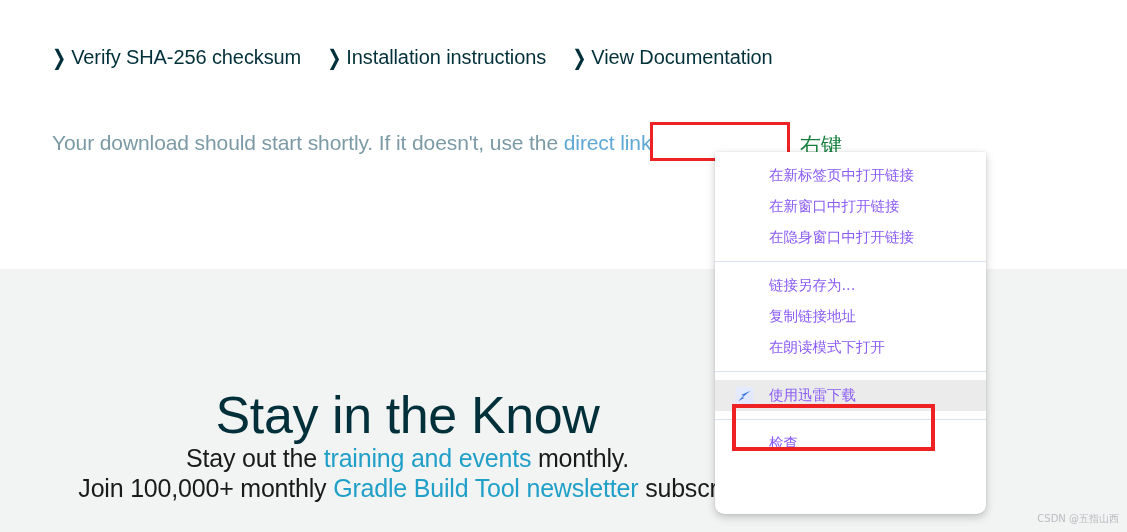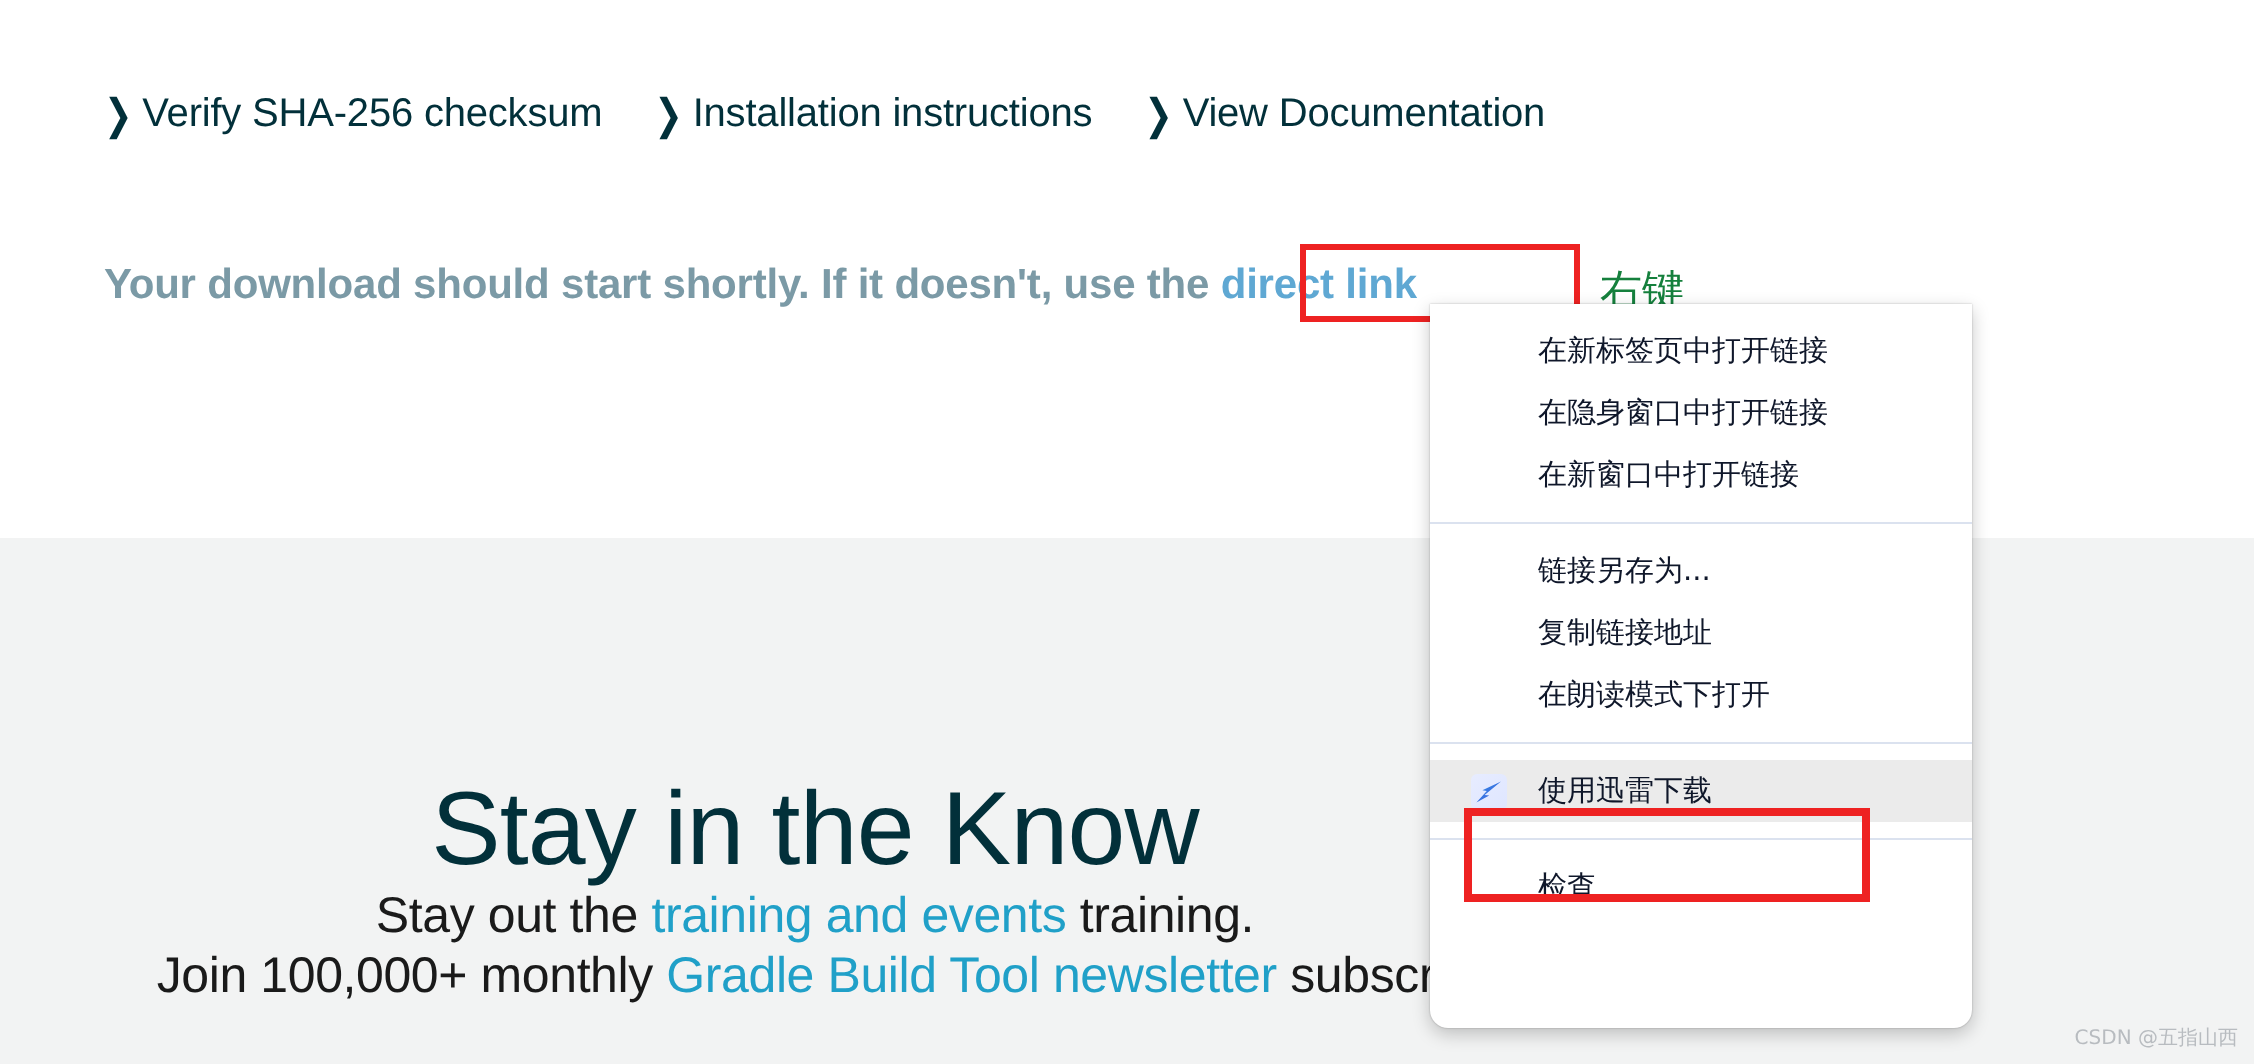--- a/index.html
+++ b/index.html
@@ -48,21 +48,20 @@
   }
 
   .dl-line {
     position: absolute;
     left: 52px;
     top: 131px;
     font-size: 21px;
     color: #7b9aa6;
     white-space: nowrap;
     letter-spacing: -0.1px;
-    font-weight: bold;
   }
   .dl-link {
     color: #5fa8d3;
     text-decoration: none;
     cursor: pointer;
   }
 
   
   .red-box-link {
     position: absolute;
@@ -140,21 +139,21 @@
     overflow: hidden;
     font-family: "DejaVu Sans", "Liberation Sans", sans-serif;
   }
   .ctx-group { padding: 8px 0 8px 0; }
   .ctx-item {
     height: 31px;
     display: flex;
     align-items: center;
     padding-left: 54px;
     font-size: 14.5px;
-    color: #0f172a;
+    color: #8b5cf6;
     cursor: default;
     position: relative;
     white-space: nowrap;
   }
   .ctx-item.highlight { background: #ebebeb; }
   .ctx-sep {
     height: 1px;
     background: #dbe2ef;
     margin: 0;
   }
@@ -217,38 +216,38 @@
   </div>
 
   <div class="red-box-link"></div>
   <div class="right-click-label">右键</div>
 
   <div class="gray-band"></div>
 
   <div class="know-title">Stay in the Know</div>
 
   <div class="know-sub1">
-    <span>Stay out the </span><a class="tlink">training and events</a><span> training.</span>
+    <span>Stay out the </span><a class="tlink">training and events</a><span> monthly.</span>
   </div>
 
   <div class="know-sub2">
     <span>Join 100,000+ monthly </span><a class="tlink">Gradle Build Tool newsletter</a><span> subscrib</span>
   </div>
 
   <div class="ctx-menu">
 
     <div class="ctx-group">
       <div class="ctx-item">
         <span>在新标签页中打开链接</span>
       </div>
       <div class="ctx-item">
+        <span>在新窗口中打开链接</span>
+      </div>
+      <div class="ctx-item">
         <span>在隐身窗口中打开链接</span>
-      </div>
-      <div class="ctx-item">
-        <span>在新窗口中打开链接</span>
       </div>
     </div>
 
     <div class="ctx-sep"></div>
 
     <div class="ctx-group">
       <div class="ctx-item">
         <span>链接另存为...</span>
       </div>
       <div class="ctx-item">

